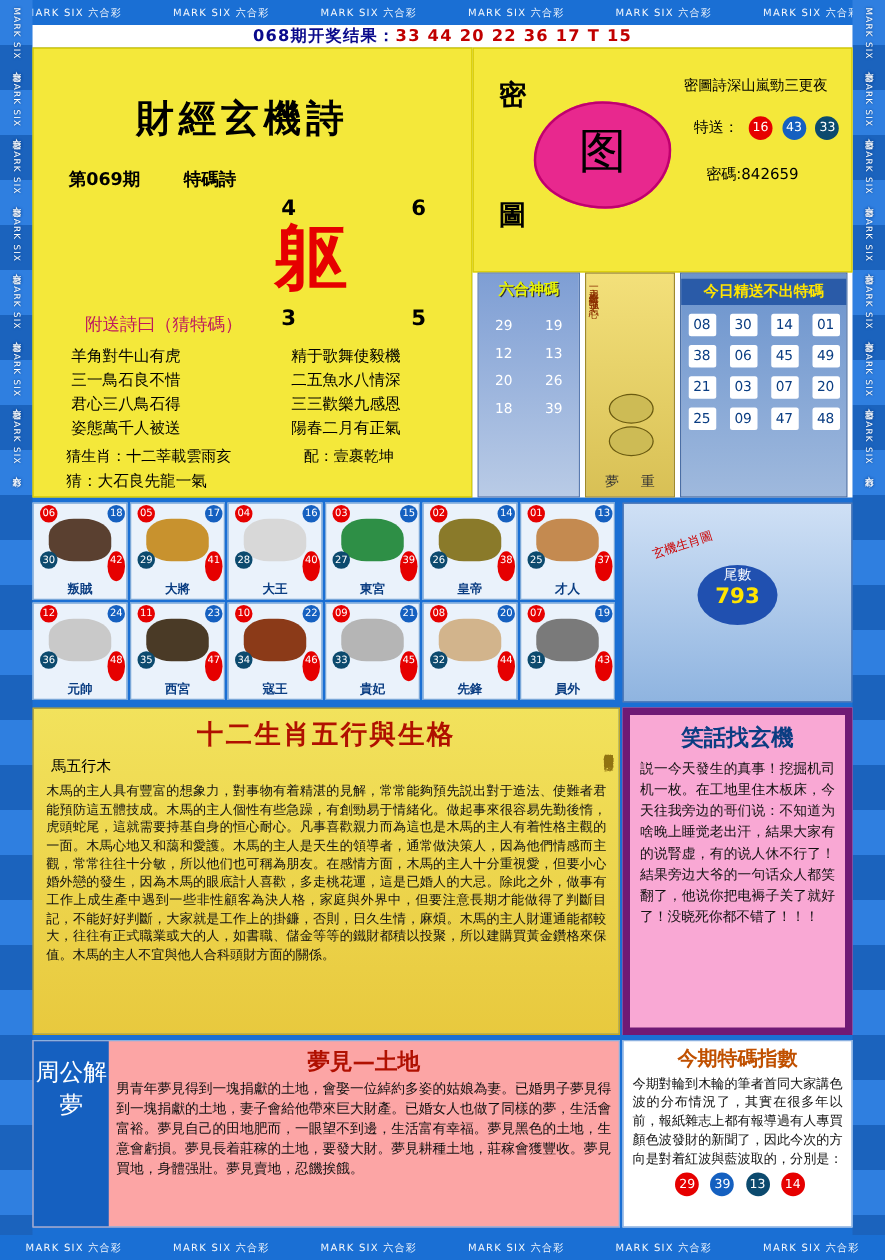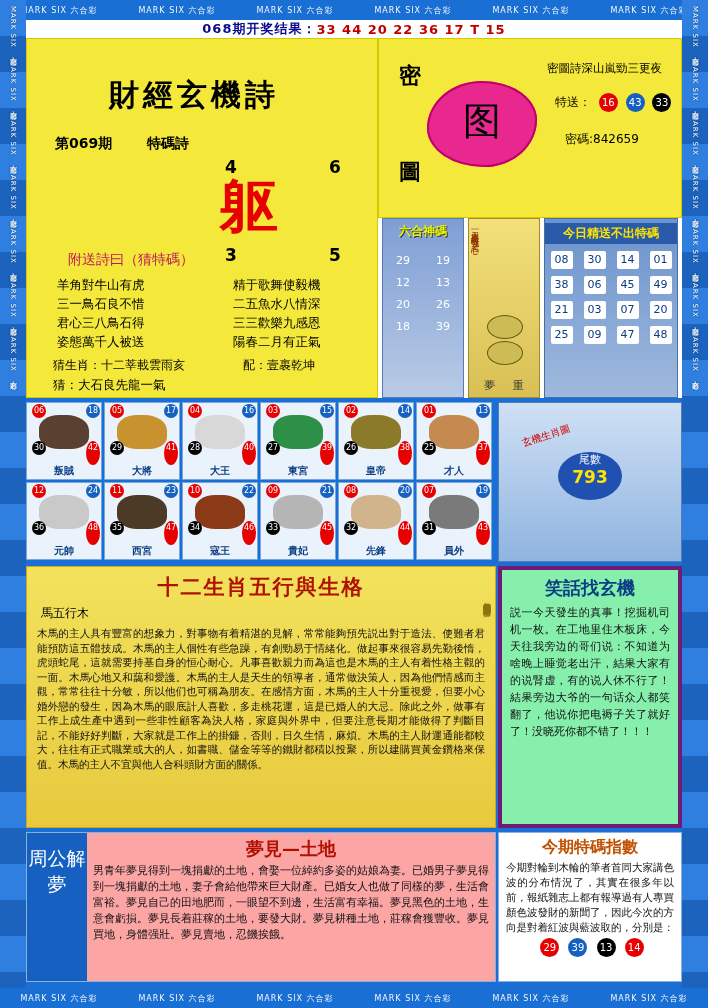--- a/index.html
+++ b/index.html
@@ -73,21 +73,21 @@
     font-family:"DejaVu Serif","Liberation Serif",serif;}
   .blob{position:absolute;left:48px;top:42px;width:110px;height:86px;
     background:#e8288e;border-radius:50% 50% 48% 52%/55% 45% 55% 45%;
     box-shadow:0 0 0 2px #c0006e inset;}
   .blob .gl{position:absolute;left:50%;top:50%;transform:translate(-50%,-55%);
     color:#000;font-size:38px;font-family:"DejaVu Serif","Liberation Serif",serif;}
   .mishi{position:absolute;left:168px;top:22px;font-size:11.5px;color:#000;white-space:nowrap;}
   .tesong{position:absolute;left:176px;top:54px;font-size:12px;color:#000;}
   .ball{display:inline-block;width:19px;height:19px;border-radius:50%;
     color:#fff;font-size:10px;text-align:center;line-height:19px;margin-left:4px;vertical-align:middle;}
-  .b-red{background:#e60000;} .b-blue{background:#1560c0;} .b-green{background:#000000;}
+  .b-red{background:#e60000;} .b-blue{background:#1560c0;} .b-green{background:#0c4a6e;}
   .mima{position:absolute;left:186px;top:92px;font-size:12px;color:#000;}
 
   
   .panels{position:absolute;left:0;top:180px;width:304px;height:180px;display:flex;}
   .p1{width:82px;margin-left:4px;background:linear-gradient(#7e9ed4,#b9cbe6);
     border:1px solid #5a7bb0;box-sizing:border-box;position:relative;}
   .p1 .h{color:#e8f400;font-size:12px;font-weight:bold;text-align:center;margin-top:4px;
     text-shadow:1px 1px 0 #333;}
   .p1 .grid{display:flex;flex-wrap:wrap;justify-content:space-around;margin-top:10px;}
   .p1 .g{width:28px;height:22px;color:#fff;font-size:11px;text-align:center;line-height:22px;}
@@ -135,21 +135,21 @@
   
   .arts{display:flex;margin-top:4px;height:262px;}
   .art-l{width:470px;background:linear-gradient(#f2e25c,#e8c93e);
     border:1px solid #c9a81e;box-sizing:border-box;position:relative;overflow:hidden;}
   .art-l h2{margin:6px 0 0 0;text-align:center;font-size:21px;color:#b01000;
     font-family:"DejaVu Serif","Liberation Serif",serif;letter-spacing:2px;}
   .art-l .sub{margin:4px 0 0 14px;font-size:12px;color:#000;}
   .art-l .body{margin:4px 10px 0 10px;font-size:10.5px;line-height:14.5px;color:#111;text-align:justify;}
   .art-l .vstrip{position:absolute;right:4px;top:30px;width:120px;height:100px;
     writing-mode:vertical-rl;font-size:8px;line-height:10px;color:#7a5a00;opacity:.8;}
-  .art-r{flex:1;margin-left:2px;background:#86efac;border:4px solid #701a75;box-sizing:border-box;}
+  .art-r{flex:1;margin-left:2px;background:#f9a8d4;border:6px solid #701a75;box-sizing:border-box;}
   .art-r h3{margin:6px 0 4px 0;text-align:center;font-size:18px;color:#0a3d82;
     font-family:"DejaVu Serif","Liberation Serif",serif;}
   .art-r .body{margin:0 8px;font-size:11px;line-height:17px;color:#111;text-align:justify;}
 
   
   .bots{display:flex;margin-top:4px;height:150px;}
   .b-l{width:470px;display:flex;background:#fca5a5;border:1px solid #8ab0e0;box-sizing:border-box;}
   .b-l .tag{width:60px;background:#1560c0;color:#fff;font-size:19px;text-align:center;
     font-family:"DejaVu Serif","Liberation Serif",serif;line-height:26px;padding-top:12px;}
   .b-l .main{flex:1;padding:2px 6px;}

